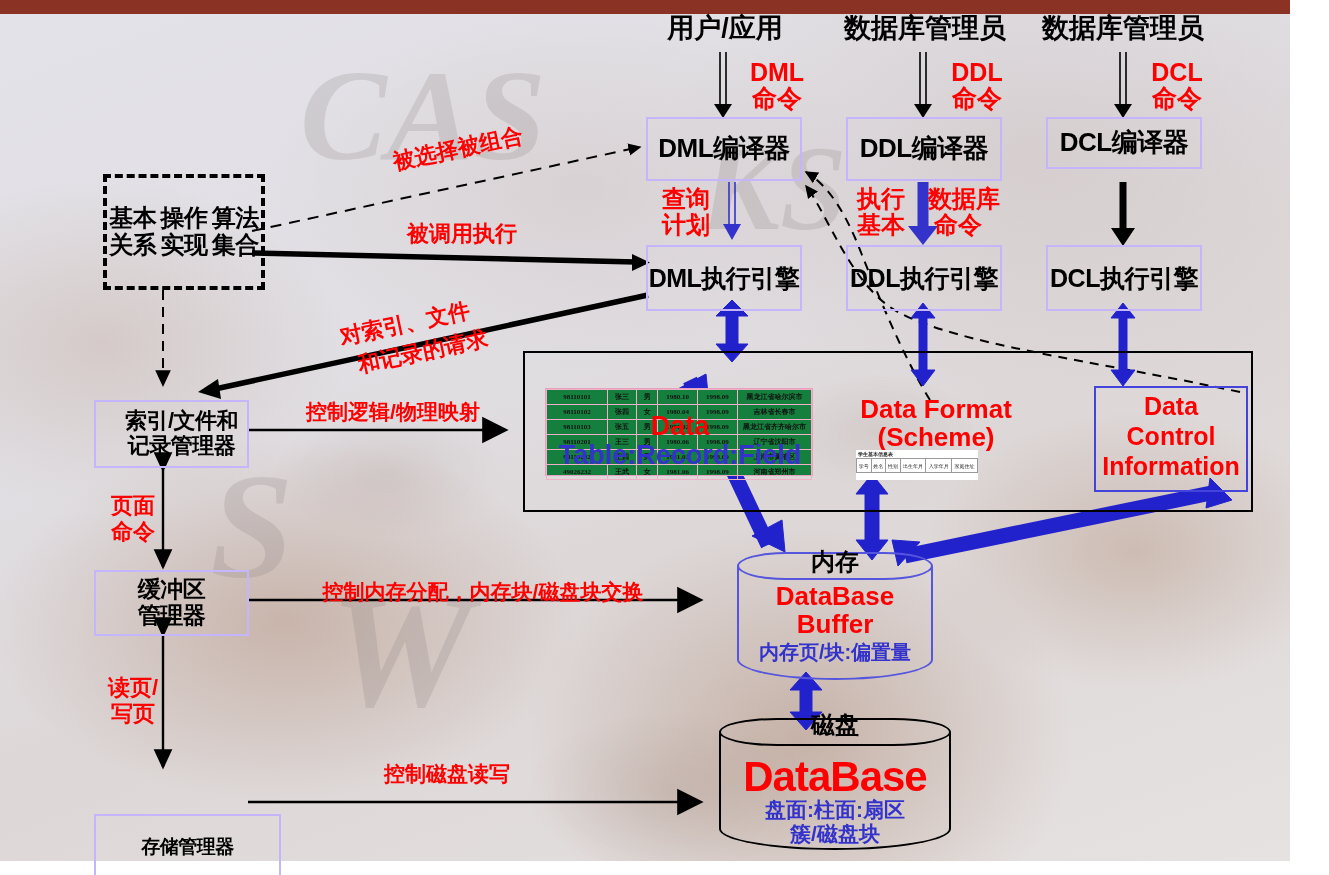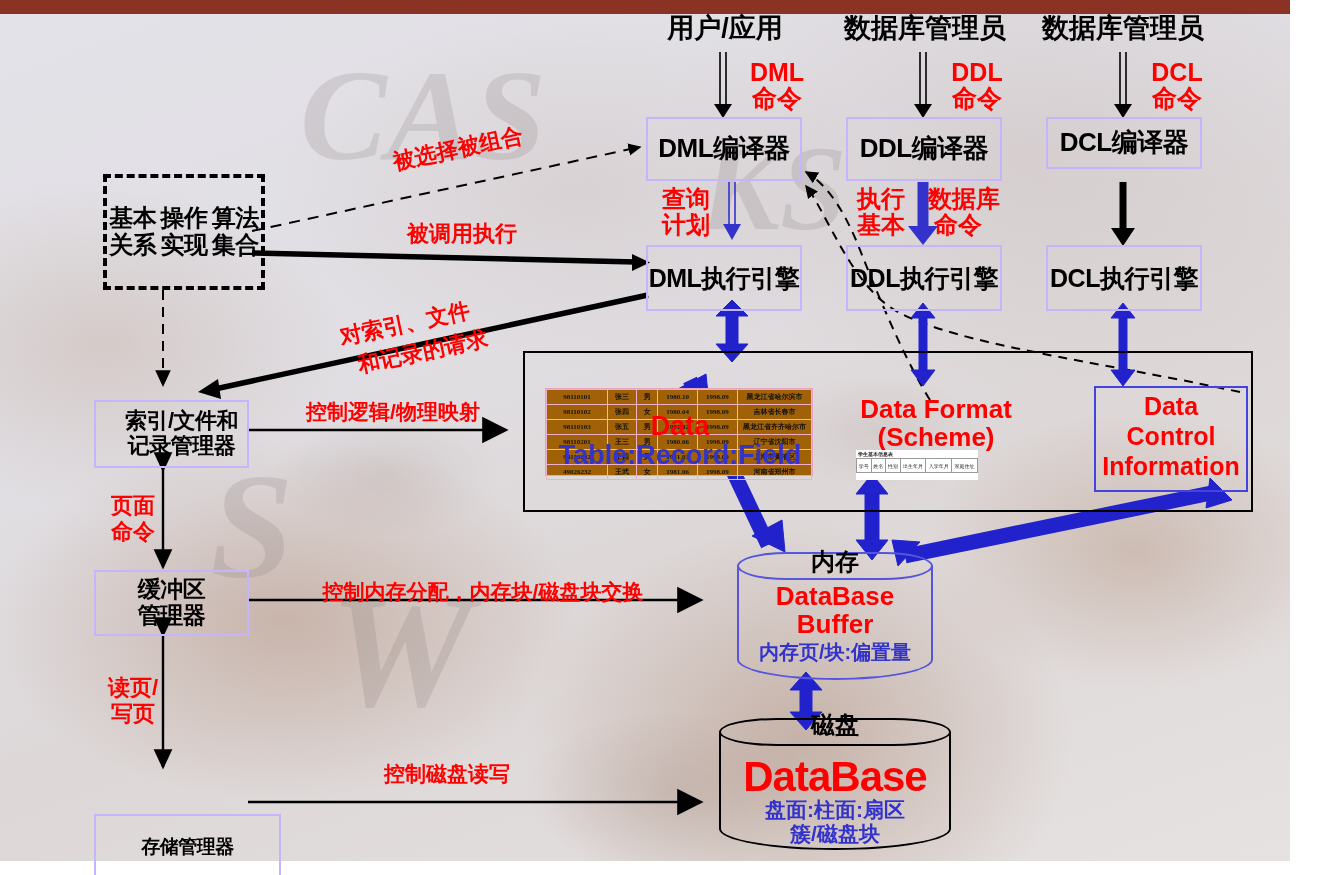--- a/index.html
+++ b/index.html
@@ -49,21 +49,21 @@
   svg.ov{position:absolute;left:0;top:0;width:1329px;height:875px;overflow:visible;pointer-events:none;}
 
   
   .cyl{position:absolute;box-sizing:border-box;}
   .cyl .body{position:absolute;left:0;right:0;box-sizing:border-box;border-left:2px solid;border-right:2px solid;border-bottom:2px solid;border-radius:0 0 50% 50%/0 0 18% 18%;}
   .cyl .top{position:absolute;left:0;right:0;top:0;box-sizing:border-box;border:2px solid;border-radius:50%/100%;}
   .cyl-mem .body,.cyl-mem .top{border-color:#5555DD;}
   .cyl-disk .body,.cyl-disk .top{border-color:#000;}
 
   
-  #rec-table{position:absolute;left:545px;top:388px;width:268px;height:88px;background:#a16207;
+  #rec-table{position:absolute;left:545px;top:388px;width:268px;height:88px;background:#15803d;
     border:1px solid #E8A0C0;box-sizing:border-box;}
   #rec-table table{border-collapse:collapse;width:100%;height:100%;
     font-family:"Liberation Serif","DejaVu Serif",serif;}
   #rec-table td{border:1px solid #F0B0C8;font-size:7px;color:#111;text-align:center;
     font-weight:700;padding:0;height:14px;white-space:nowrap;}
   .ct-id{width:23%;} .ct-nm{width:11%;} .ct-sx{width:8%;} .ct-d1{width:15%;} .ct-d2{width:15%;}
 
   #scheme-table{position:absolute;left:856px;top:450px;width:122px;height:30px;background:#fff;}
   #scheme-table .hdr{font-size:5px;color:#222;padding:1px 2px;font-weight:700;
      font-family:"Liberation Serif","DejaVu Serif",serif;}

